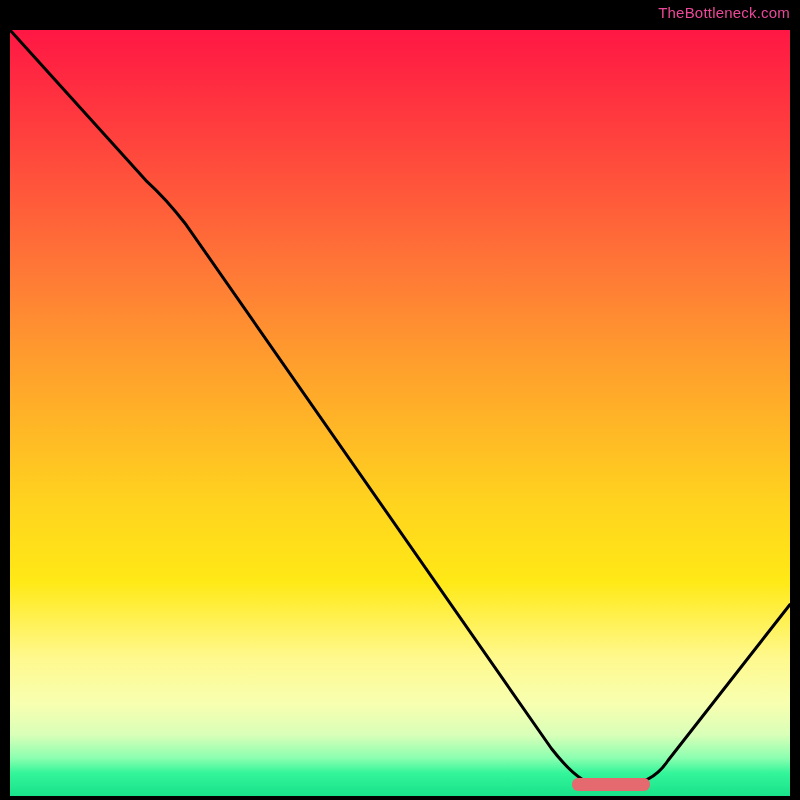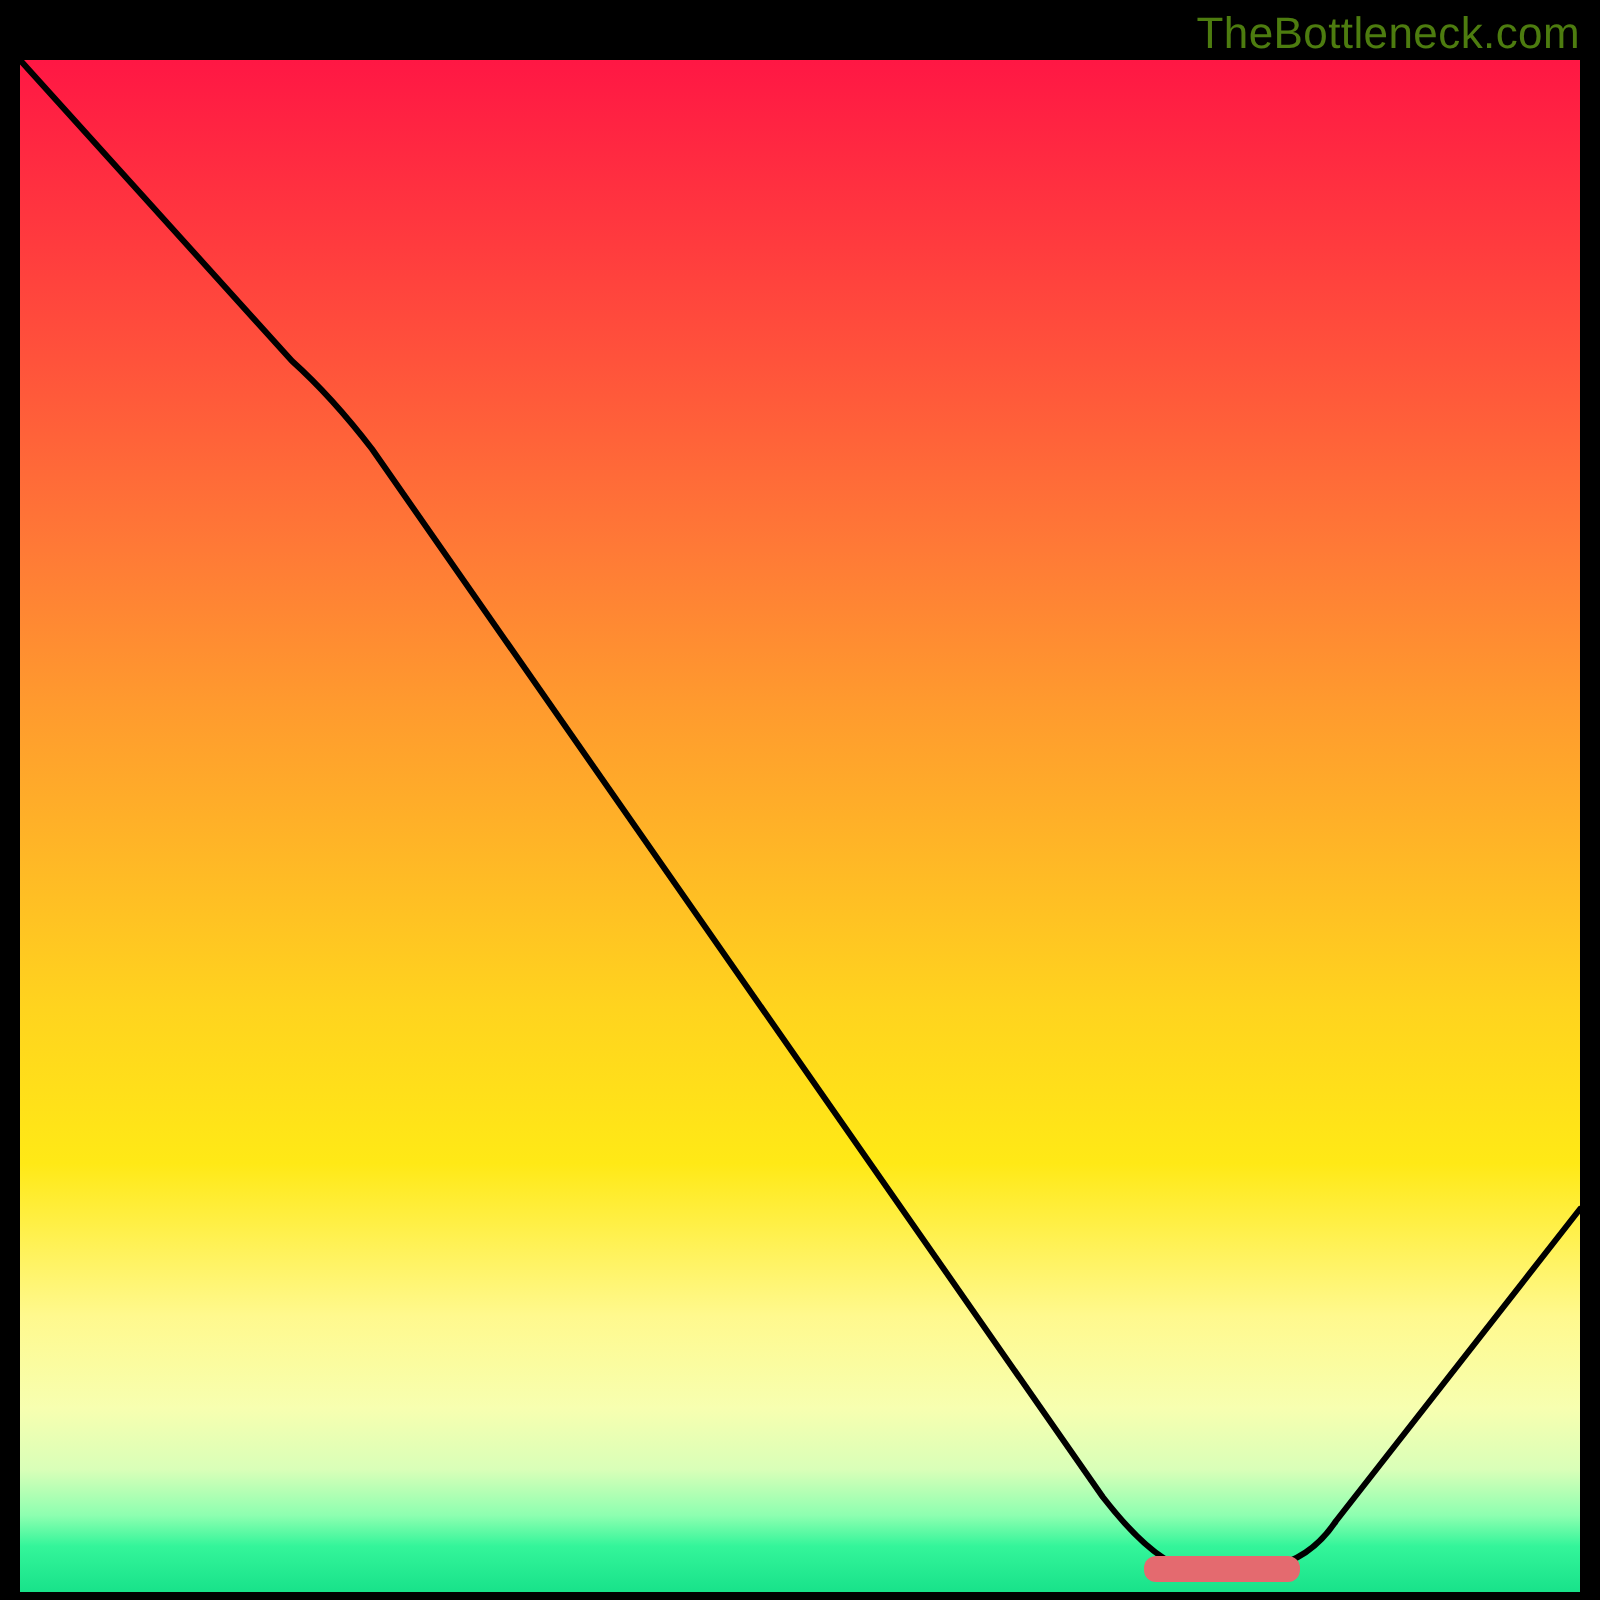--- a/index.html
+++ b/index.html
@@ -51,22 +51,22 @@
   }
   .marker {
     position: absolute;
     background: #e46a6f;
     border-radius: 6px;
   }
   .watermark {
     position: absolute;
     top: 4px;
     right: 10px;
-    color: #4d7c0f;
-    font-size: 22px;
+    color: #ec4899;
+    font-size: 15px;
     font-weight: 500;
     letter-spacing: 0.2px;
   }
 </style>
 </head>
 <body>
 
 <div class="frame">
 
   <div class="watermark">TheBottleneck.com</div>

